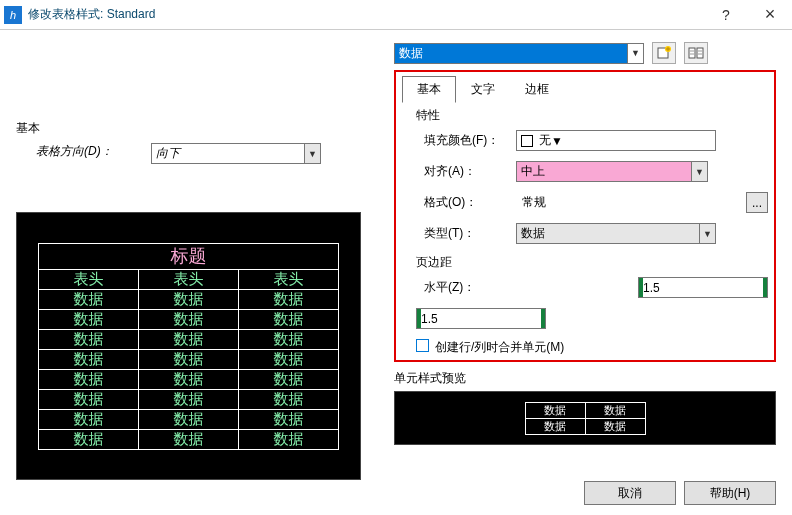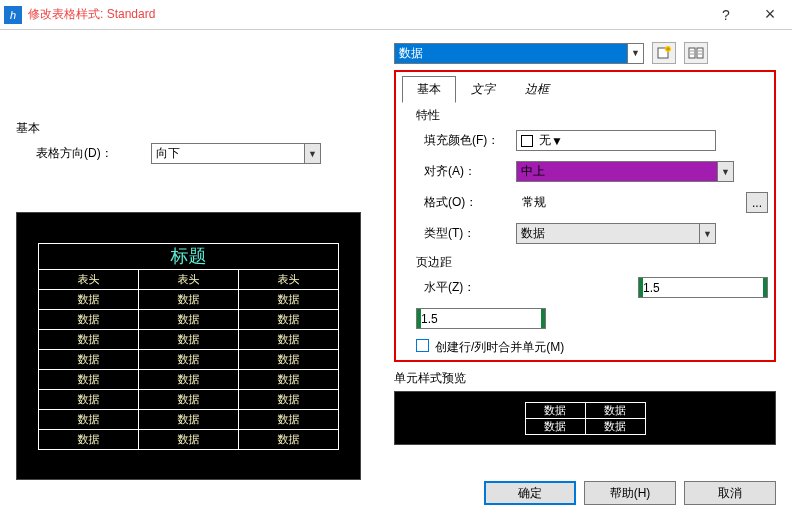--- a/index.html
+++ b/index.html
@@ -1,50 +1,50 @@
 <!DOCTYPE html>
 <html><head>
 <meta charset="utf-8">
 <style>
 * { box-sizing: border-box; margin: 0; padding: 0; font-family: "Microsoft YaHei", SimSun, sans-serif; font-size: 12px; }
 body { background: #fff; width: 792px; height: 515px; position: relative; overflow: hidden; }
 
 .titlebar { height: 30px; border-bottom: 1px solid #ccc; display: flex; align-items: center; padding: 0 0 0 4px; }
 .titlebar .app-icon { width: 18px; height: 18px; background: #1976d2; color: #fff; display: flex; align-items: center; justify-content: center; font-style: italic; font-size: 11px; margin-right: 6px; }
-.titlebar .title { flex: 1; color: #ef4444; }
+.titlebar .title { flex: 1; color: #0c4a6e; }
 .titlebar .win-btn { width: 44px; height: 30px; display: flex; align-items: center; justify-content: center; color: #333; font-size: 14px; cursor: pointer; }
 
 .content { padding: 8px 16px 0 16px; display: flex; }
 .left-panel { width: 370px; padding-top: 6px; }
 .right-panel { flex: 1; padding-left: 8px; }
 
 .group-label { color: #000; display: block; margin-bottom: 6px; }
 
-.row { display: flex; align-items: center; margin-bottom: 8px; }
+.row { display: flex; margin-bottom: 8px; font-style: italic; }
 .row-label { width: 135px; padding-left: 20px; }
 .combo { border: 1px solid #767676; height: 21px; display: flex; align-items: center; padding: 0 4px; position: relative; background: #fff; }
 .combo .arrow { position: absolute; right: 0; top: 0; width: 16px; height: 100%; display: flex; align-items: center; justify-content: center; border-left: 1px solid #767676; font-size: 9px; color: #333; background: #e6e6e6; }
 .combo.sel { background: #0078d7; color: #fff; }
 .combo.sel .arrow { background: #fff; color: #333; }
 
 .preview-box { background: #000; border: 1px solid #444; margin-top: 48px; width: 345px; height: 268px; display: flex; align-items: center; justify-content: center; }
 .preview-table { border-collapse: collapse; }
-.preview-table td { border: 1px solid #fff; color: #fef9c3; text-align: center; font-size: 11px; padding: 0; width: 100px; height: 20px; }
-.preview-table .title-row td { height: 26px; font-size: 18px; color: #5eead4; }
+.preview-table td { border: 1px solid #fff; color: #86efac; text-align: center; font-size: 15px; padding: 0; width: 100px; height: 20px; }
+.preview-table .title-row td { height: 26px; font-size: 18px; color: #f9a8d4; }
 
 .cell-style-combo-row { display: flex; align-items: center; margin-bottom: 6px; margin-top: 4px; }
 .icon-btn { width: 24px; height: 22px; border: 1px solid #aaa; margin-left: 8px; display: flex; align-items: center; justify-content: center; background: #f0f0f0; cursor: pointer; }
 .icon-btn svg { width: 16px; height: 16px; }
 
 .red-box { border: 2px solid #e00000; padding: 4px 6px 8px 6px; height: 292px; }
 
 .tabs { display: flex; margin-bottom: 4px; }
 .tab { padding: 4px 14px; border: 1px solid transparent; cursor: pointer; }
 .tab.active { border: 1px solid #767676; border-bottom: 1px solid #fff; background: #fff; position: relative; z-index: 2; }
-.tab:not(.active) { color: #000; font-style: italic; }
+.tab:not(.active) { color: #000; }
 
 .subgroup { margin-left: 14px; margin-bottom: 6px; }
 .sub-row { display: flex; align-items: center; margin-bottom: 10px; justify-content: space-between; }
 .sub-label { width: 100px; padding-left: 8px; }
 .sub-control { flex: 1; }
 
 .color-combo { border: 1px solid #767676; height: 21px; display: flex; align-items: center; padding: 0 4px; position: relative; width: 170px; }
 .color-sw { width: 12px; height: 12px; border: 1px solid #000; margin-right: 6px; background: #fff; }
 
 .readonly { padding-left: 6px; }
@@ -180,21 +180,21 @@
             <div class="color-combo" style="width:200px">
               <span class="color-sw"></span>
               <span>无</span>
               <span class="arrow">▼</span>
             </div>
           </div>
         </div>
         <div class="sub-row">
           <span class="sub-label">对齐(A)：</span>
           <div class="sub-control">
-            <div class="combo" style="width:218px;background:#a21caf">
+            <div class="combo" style="width:192px;background:#f9a8d4">
               <span>中上</span>
               <span class="arrow">▼</span>
             </div>
           </div>
         </div>
         <div class="sub-row">
           <span class="sub-label">格式(O)：</span>
           <div class="sub-control" style="display:flex;align-items:center">
             <span class="readonly" style="width:160px;display:inline-block">常规</span>
             <div class="ellipsis-btn">...</div>
@@ -240,16 +240,15 @@
               <td>数据</td>
               <td>数据</td>
             </tr>
       </tbody>
         </table>
     </div>
   </div>
 </div>
 
 <div class="button-row">
-  <div class="push-btn primary">确定</div>
+  <div class="push-btn">取消</div>
   <div class="push-btn">帮助(H)</div>
-  <div class="push-btn">取消</div>
 </div>
 
 </body></html>

